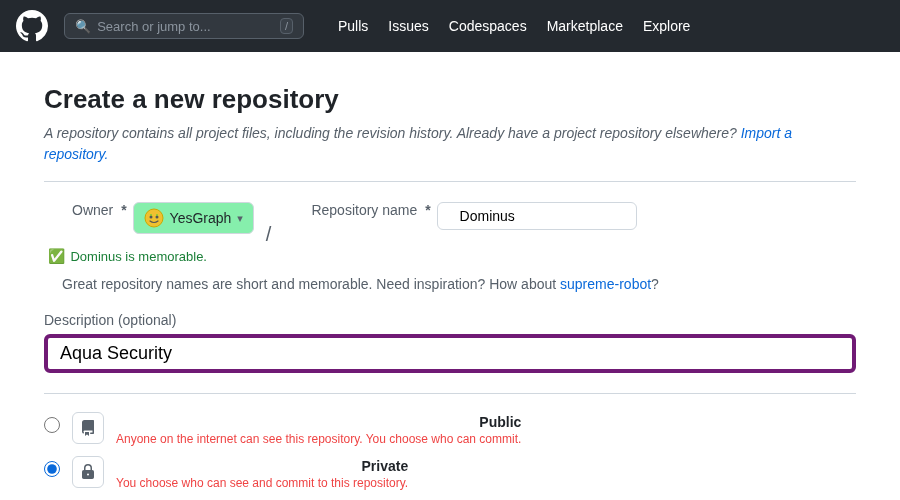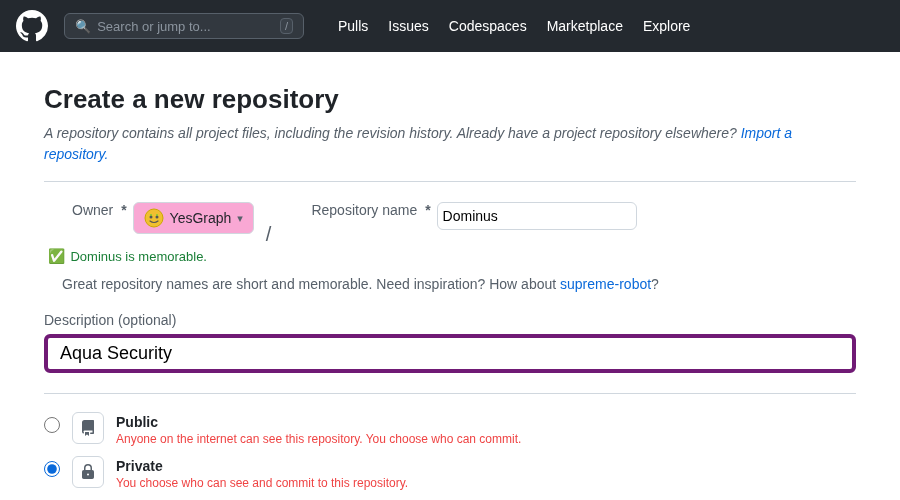--- a/index.html
+++ b/index.html
@@ -62,38 +62,38 @@
     .form-label { font-size: 14px; font-weight: 600; }
     .form-label span { font-weight: 400; color: #57606a; margin-left: 4px; }
 
     .owner-select {
       display: flex;
       align-items: center;
       gap: 6px;
       border: 1px solid #d0d7de;
       border-radius: 6px;
       padding: 5px 10px;
-      background: #f9a8d4;
+      background: #86efac;
       cursor: pointer;
       font-size: 14px;
       font-weight: 500;
     }
     .owner-icon {
       width: 20px;
       height: 20px;
       display: inline-block;
     }
     .owner-icon svg { width: 20px; height: 20px; }
     .chevron-down { color: #57606a; font-size: 11px; }
     .slash-separator { font-size: 20px; color: #57606a; line-height: 1; align-self: center; margin-top: 22px; }
 
     .repo-name-input {
       border: 1px solid #d0d7de;
       border-radius: 6px;
-      padding: 5px 5px;
+      padding: 5px 22px;
       font-size: 14px;
       width: 200px;
       outline: none;
     }
 
     .availability-msg {
       display: flex;
       align-items: center;
       gap: 5px;
       font-size: 13px;
@@ -133,21 +133,21 @@
       display: flex;
       align-items: center;
       justify-content: center;
       border: 1px solid #d0d7de;
       border-radius: 6px;
       flex-shrink: 0;
       color: #57606a;
       font-size: 16px;
       margin-top: -2px;
     }
-    .radio-content { display: flex; flex-direction: column; gap: 2px; }
+    .radio-content { display: flex; flex-direction: column; gap: 2px; align-items: flex-end; }
     .radio-title { font-size: 14px; font-weight: 600; }
     .radio-desc { font-size: 12px; color: #ef4444; }
   </style>
 </head>
 <body>
 
 <nav class="navbar">
   <div class="navbar-logo">
     <svg viewBox="0 0 16 16" xmlns="http://www.w3.org/2000/svg">
       <path d="M8 0C3.58 0 0 3.58 0 8c0 3.54 2.29 6.53 5.47 7.59.4.07.55-.17.55-.38

